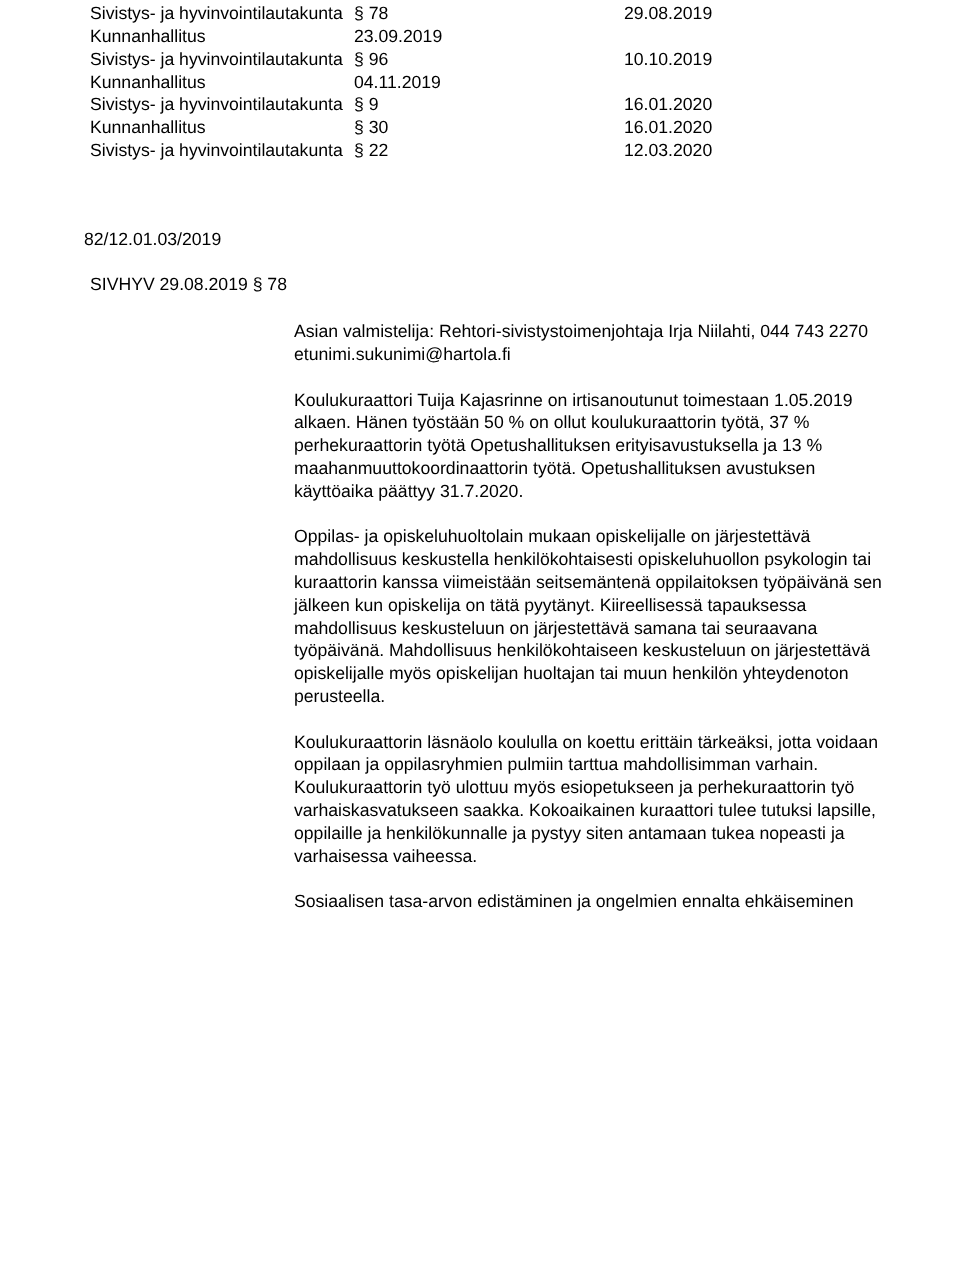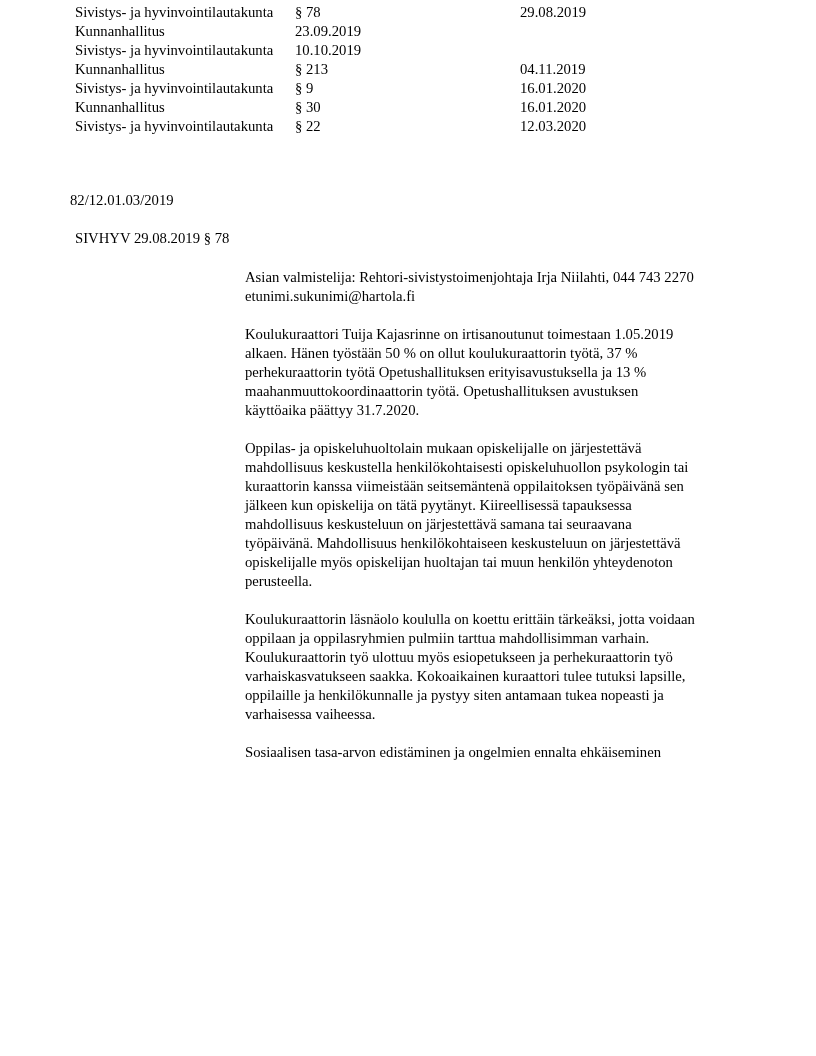--- a/index.html
+++ b/index.html
@@ -6,21 +6,21 @@
     margin: 0;
     padding: 0;
     background: #ffffff;
   }
   .page {
     position: relative;
     width: 816px;
     height: 760px;
     background: #ffffff;
     color: #000000;
-    font-family: Liberation Serif, serif;
+    font-family: Liberation Sans, sans-serif;
     font-size: 14.7px;
     line-height: 19px;
     overflow: hidden;
   }
   .history-table {
     position: absolute;
     left: 75px;
     top: 3px;
   }
   .history-row {
@@ -76,25 +76,25 @@
       <span class="cell">Sivistys- ja hyvinvointilautakunta</span>
       <span class="cell">§ 78</span>
       <span class="cell">29.08.2019</span>
     </div>
     <div class="history-row">
       <span class="cell">Kunnanhallitus</span>
       <span class="cell">23.09.2019</span>
     </div>
     <div class="history-row">
       <span class="cell">Sivistys- ja hyvinvointilautakunta</span>
+      <span class="cell">§ 96</span>
       <span class="cell">10.10.2019</span>
     </div>
     <div class="history-row">
       <span class="cell">Kunnanhallitus</span>
-      <span class="cell">§ 213</span>
       <span class="cell">04.11.2019</span>
     </div>
     <div class="history-row">
       <span class="cell">Sivistys- ja hyvinvointilautakunta</span>
       <span class="cell">§ 9</span>
       <span class="cell">16.01.2020</span>
     </div>
     <div class="history-row">
       <span class="cell">Kunnanhallitus</span>
       <span class="cell">§ 30</span>

